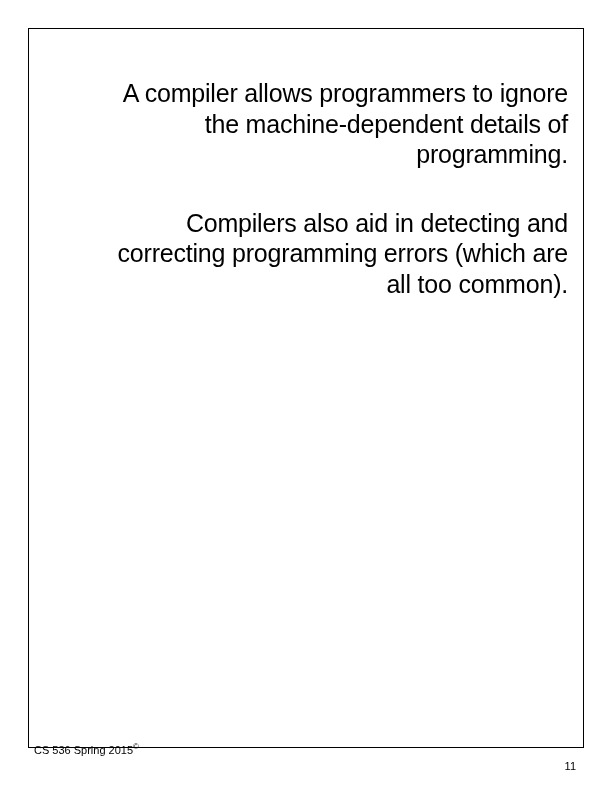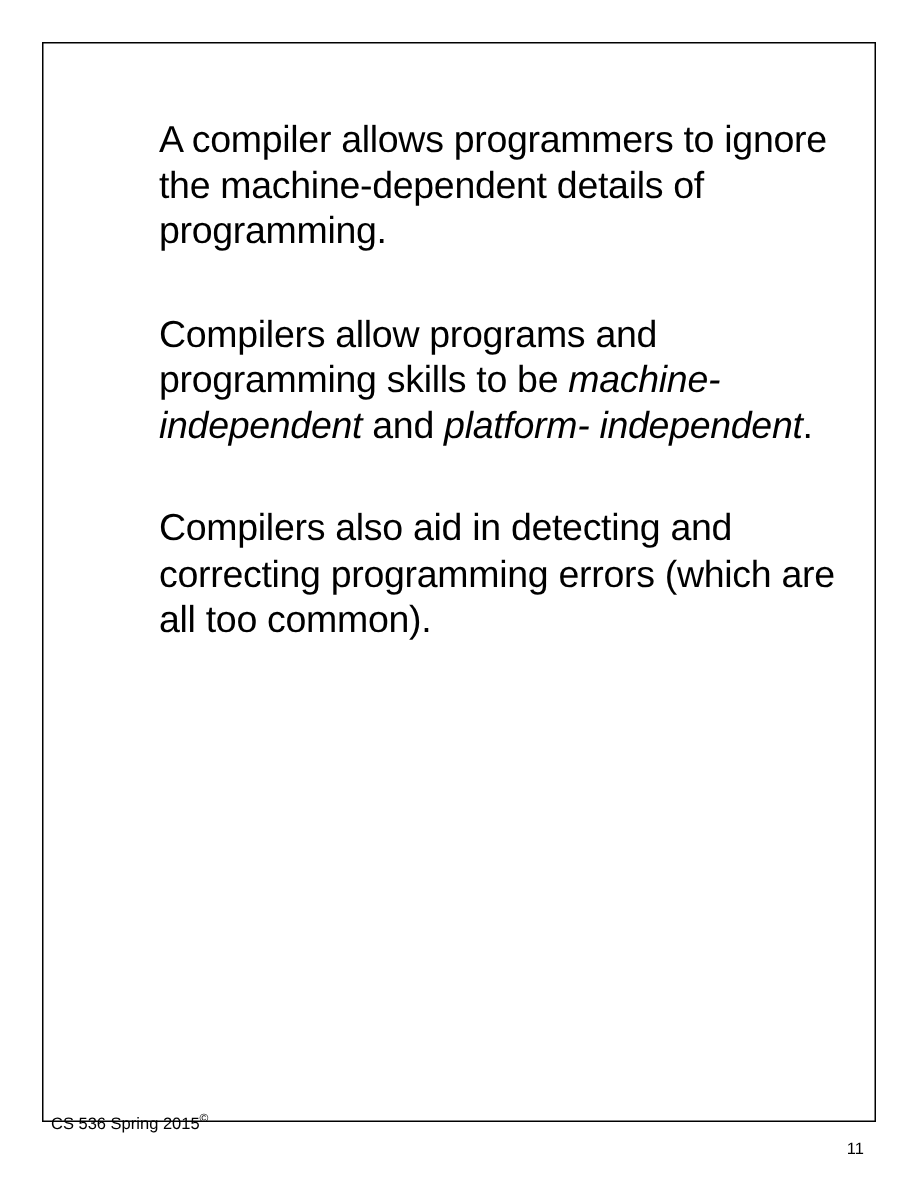--- a/index.html
+++ b/index.html
@@ -20,20 +20,21 @@
     left: 28px;
     right: 28px;
     bottom: 44px;
     border: 1px solid #000;
   }
   .content {
     position: absolute;
     top: 78px;
     left: 106px;
     right: 44px;
+    text-align: right;
   }
   .para {
     font-size: 25px;
     line-height: 1.22;
     color: #000;
     margin-bottom: 38px;
     letter-spacing: -0.2px;
   }
   .italic {
     font-style: italic;
@@ -60,23 +61,20 @@
     text-align: center;
   }
 </style>
 </head>
 <body>
 
 <div class="page-border"></div>
 
 <div class="content">
   <p class="para">A compiler allows programmers to ignore the machine-dependent details of programming.</p>
-  <p class="para">
-    <span>Compilers allow programs and programming skills to be </span><span class="italic">machine- independent</span><span> and </span><span class="italic">platform- independent</span><span>.</span>
-  </p>
   <p class="para">Compilers also aid in detecting and correcting programming errors (which are all too common).</p>
 </div>
 
 <div class="footer-left">
   <span>CS 536  Spring 2015</span><sup>©</sup>
 </div>
 
 <div class="footer-right">11</div>
 
 </body></html>

